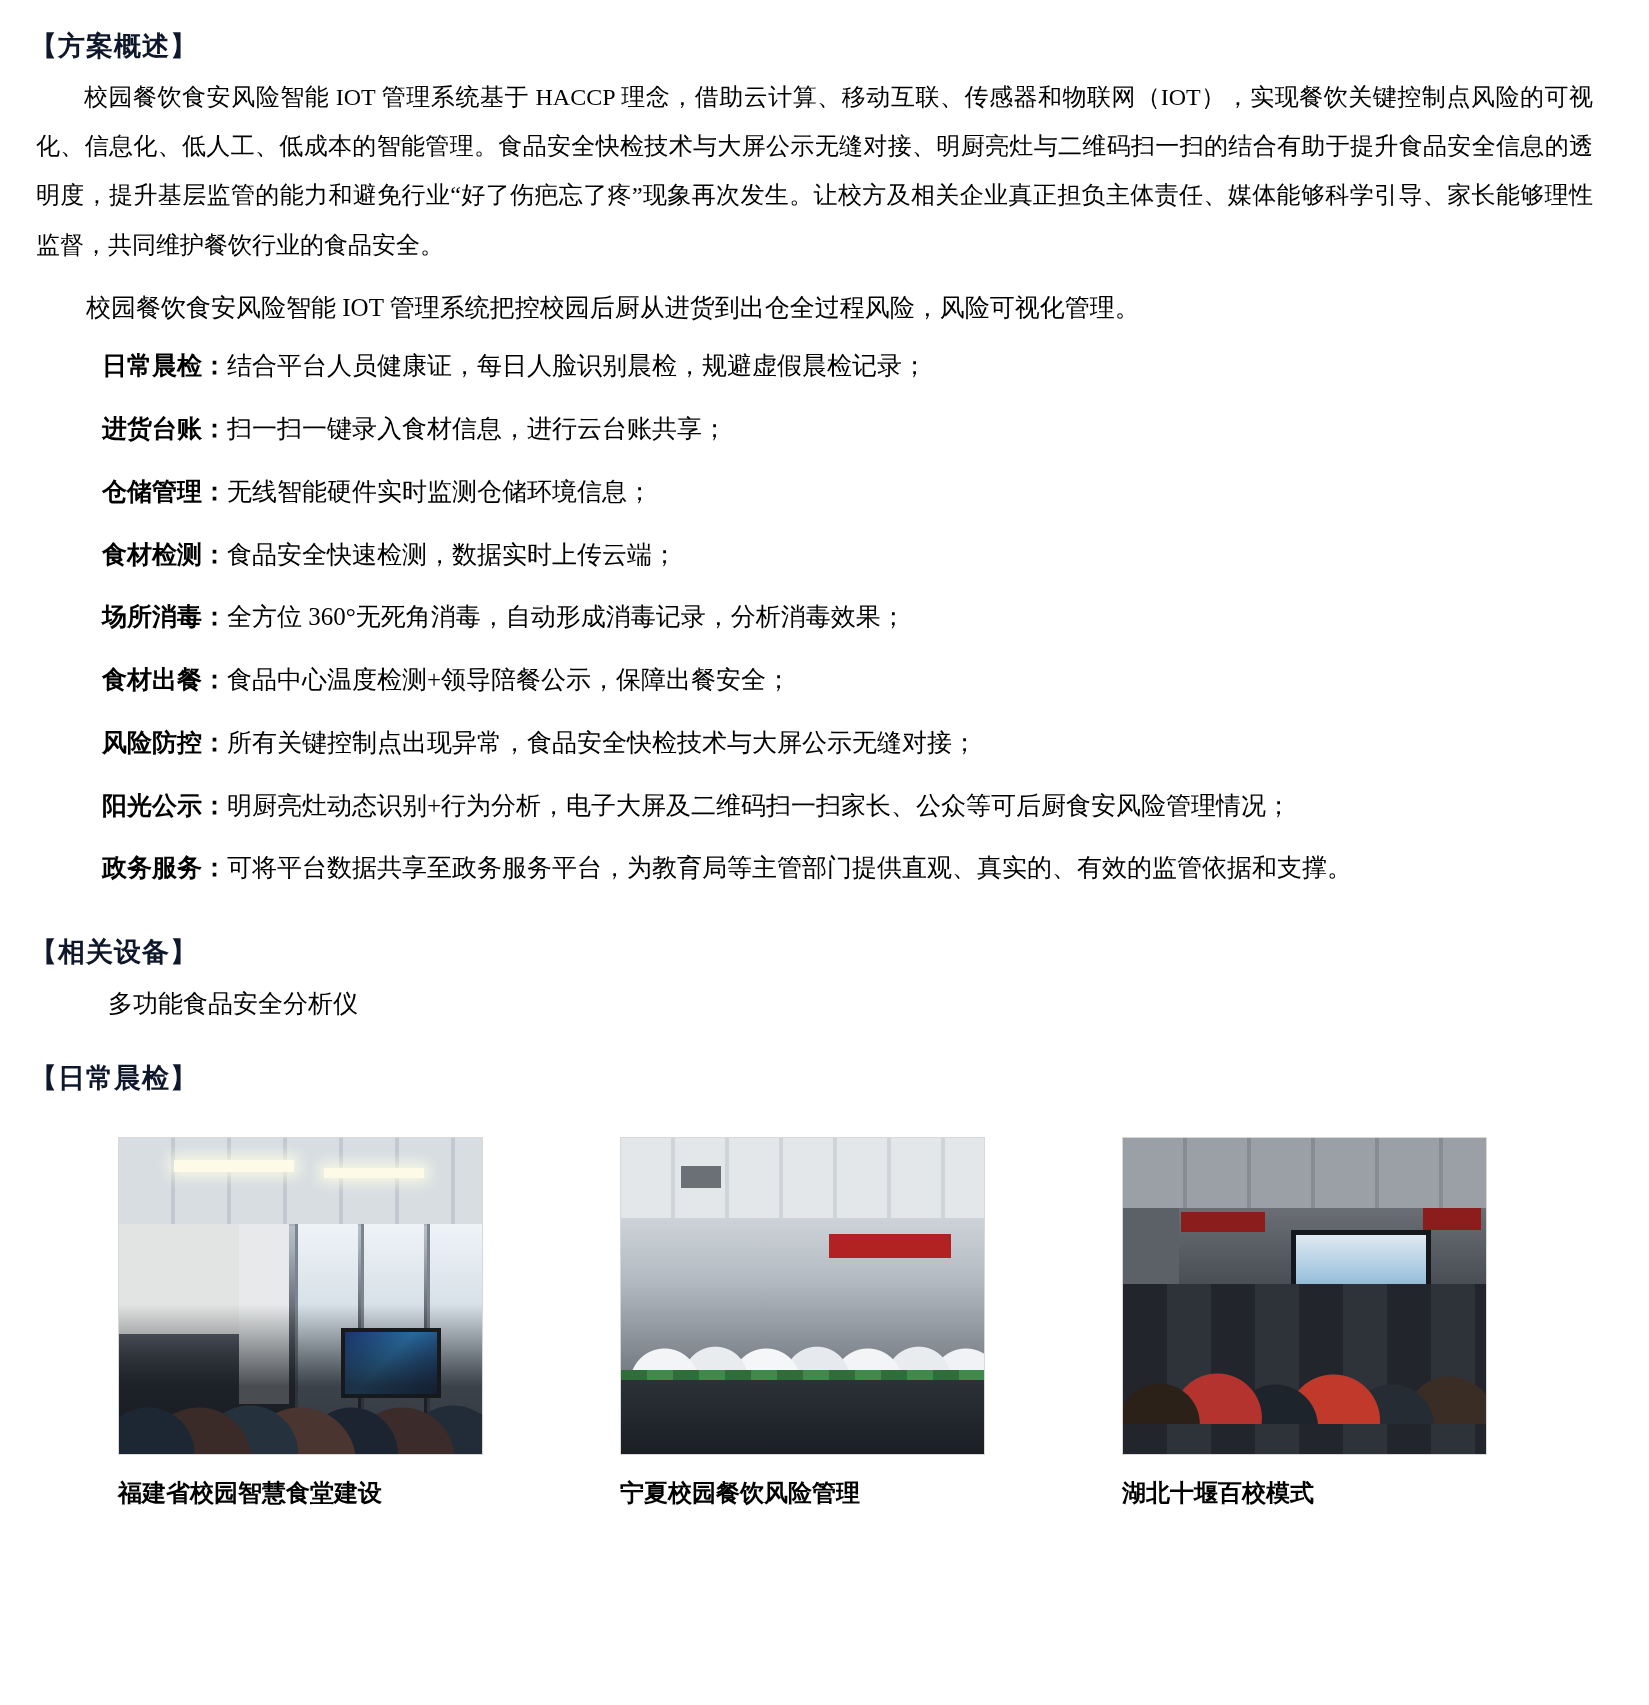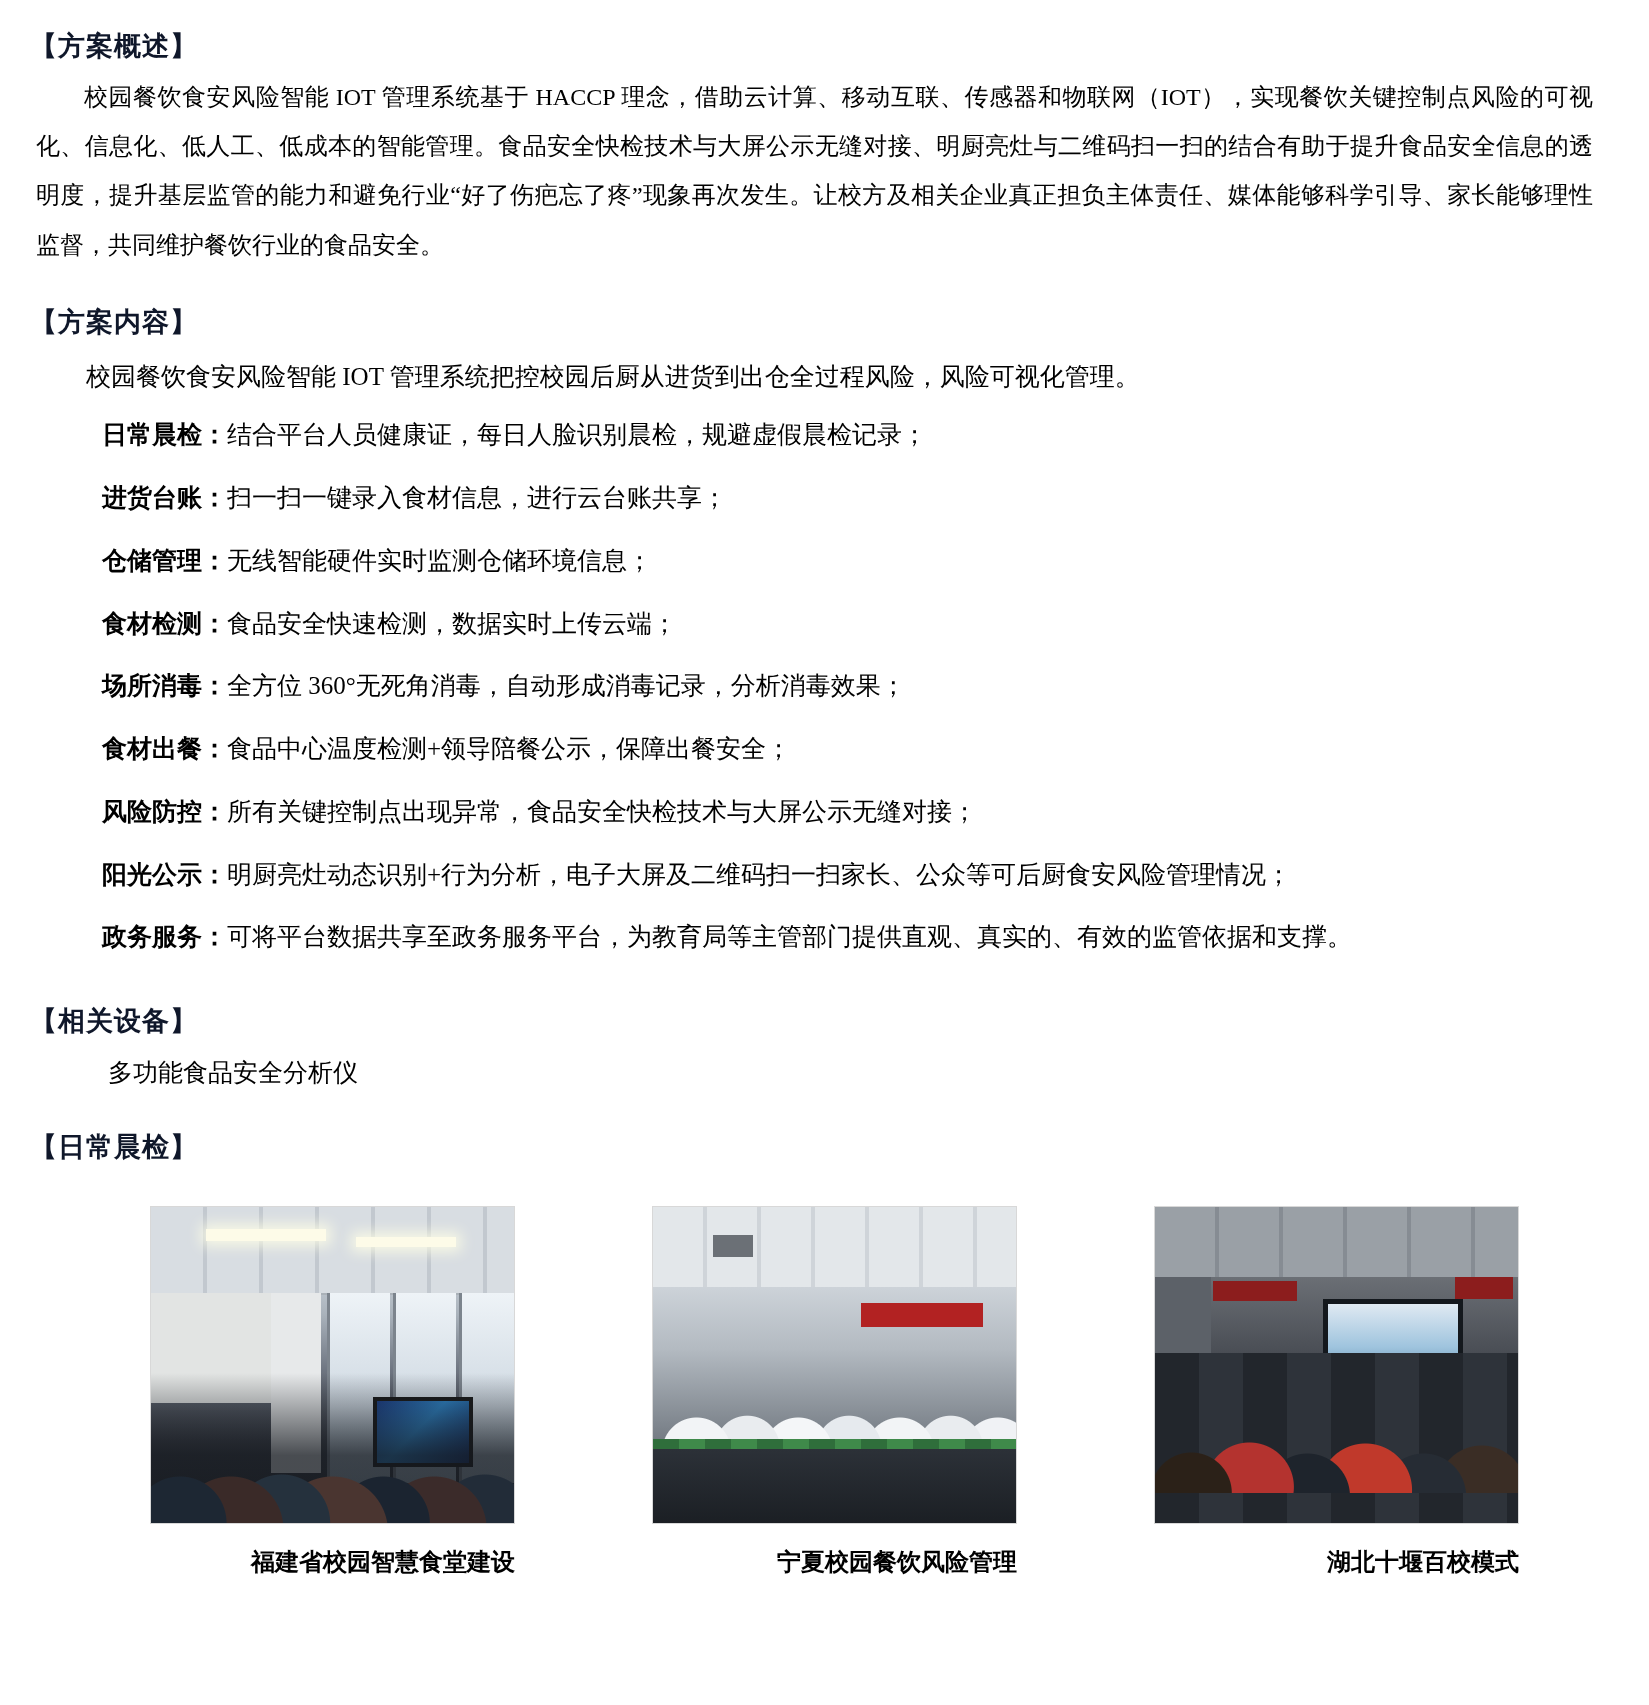--- a/index.html
+++ b/index.html
@@ -79,21 +79,21 @@
     margin-top: 26px;
     display: flex;
     justify-content: center;
     gap: 25px;
     padding-left: 10px;
   }
   .case-item {
     width: 397px;
     display: flex;
     flex-direction: column;
-    align-items: flex-end;
+    align-items: flex-start;
   }
   .case-photo {
     width: 365px;
     height: 318px;
     border: 1px solid #d8d8d8;
     box-sizing: border-box;
     overflow: hidden;
     position: relative;
     background: #2a2f36;
   }
@@ -204,21 +204,20 @@
 </style>
 </head>
 <body>
 
 <div class="page">
 
   <h2 class="section-heading">【方案概述】</h2>
 
   <p class="body-para intro-para">校园餐饮食安风险智能 IOT 管理系统基于 HACCP 理念，借助云计算、移动互联、传感器和物联网（IOT），实现餐饮关键控制点风险的可视化、信息化、低人工、低成本的智能管理。食品安全快检技术与大屏公示无缝对接、明厨亮灶与二维码扫一扫的结合有助于提升食品安全信息的透明度，提升基层监管的能力和避免行业“好了伤疤忘了疼”现象再次发生。让校方及相关企业真正担负主体责任、媒体能够科学引导、家长能够理性监督，共同维护餐饮行业的食品安全。</p>
 
-  <h2 class="section-heading heading-spaced">【方案内容】</h2>
 
   <p class="content-lead">校园餐饮食安风险智能 IOT 管理系统把控校园后厨从进货到出仓全过程风险，风险可视化管理。</p>
 
   <ul class="feature-list">
     <li class="feature-item">
       <span class="feature-term">日常晨检：</span><span class="feature-desc">结合平台人员健康证，每日人脸识别晨检，规避虚假晨检记录；</span>
     </li>
     <li class="feature-item">
       <span class="feature-term">进货台账：</span><span class="feature-desc">扫一扫一键录入食材信息，进行云台账共享；</span>
     </li>

